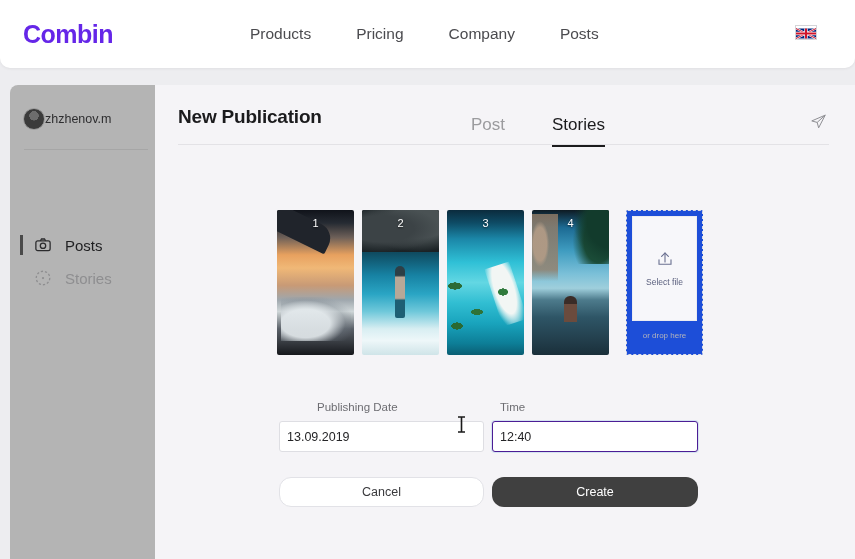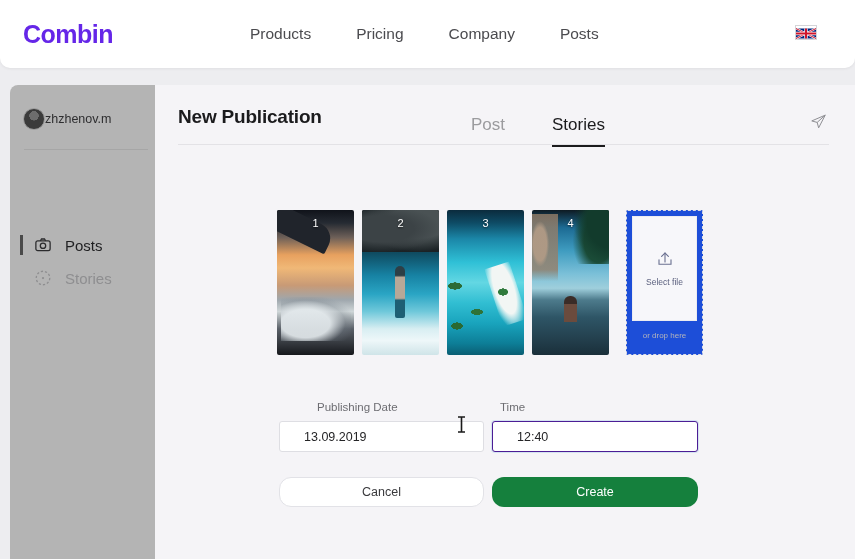--- a/index.html
+++ b/index.html
@@ -160,31 +160,31 @@
     font-size: 8px; color: #b3b3bb;
   }
 
   
   .field-label {
     position: absolute; font-size: 11.5px; color: #6d6d72;
   }
   .input {
     position: absolute; height: 31px; background: #fff;
     border: 1px solid #dedee3; border-radius: 3px;
-    display: flex; align-items: center; padding-left: 24px;
+    display: flex; align-items: center; padding-left: 7px;
     font-size: 12.5px; color: #252527; cursor: text;
   }
   .input.focused { border: 1px solid #4c1d95; box-shadow: 0 0 0 1px rgba(116,174,224,.25); }
   .btn {
     position: absolute; height: 30px; border-radius: 12px;
     display: flex; align-items: center; justify-content: center;
     font-size: 12.5px; cursor: pointer;
   }
   .btn-cancel { background: #fff; border: 1px solid #e2e2e7; color: #3a3a3d; }
-  .btn-create { background: #15803d; color: #fff; }
+  .btn-create { background: #404040; color: #fff; }
 
   .cursor-ibeam { position: absolute; left: 457px; top: 416px; z-index: 40; }
 </style>
 </head>
 <body>
 
 <div id="root">
 
   <div class="navbar">
     <div class="logo">Combin</div>

